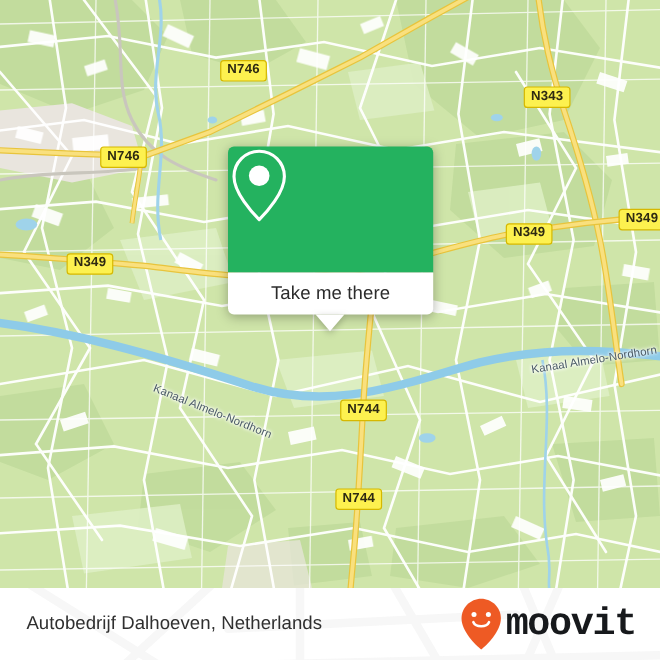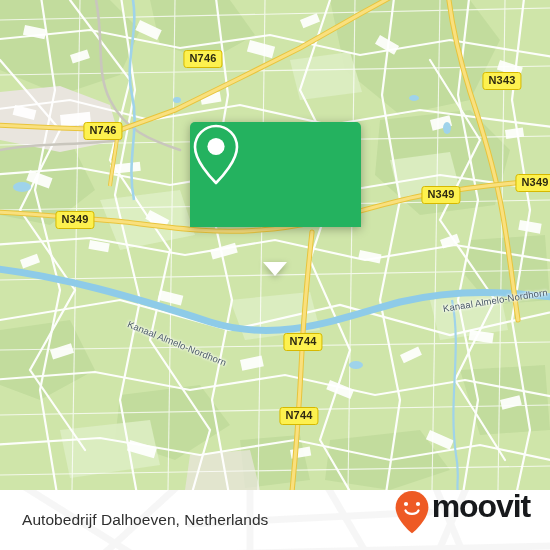--- a/index.html
+++ b/index.html
@@ -89,21 +89,21 @@
   }
   #bottom-watermark{position:absolute;left:0;top:-26px;opacity:.55;}
   #place-title{
     position:absolute;left:22px;top:0;height:60px;
     display:flex;align-items:center;
     font-size:15.5px;color:#2f2f2f;letter-spacing:.05px;
     white-space:nowrap;
   }
   #moovit-logo{
     position:absolute;right:20px;top:0;height:60px;
-    display:flex;gap:2px;
+    display:flex;align-items:center;gap:2px;font-family:Liberation Mono, monospace;
   }
   #moovit-logo .wordmark{
     font-size:32px;font-weight:bold;color:#17191c;
     letter-spacing:-1.1px;line-height:32px;
   }
 </style>
 </head>
 <body>
 
 <div id="app">
@@ -251,36 +251,39 @@
 
       <path d="M312 232 C308 270, 304 310, 302 350 C300 390, 298 430, 294 470 L292 492" stroke="#e8c43c" stroke-width="5.2" fill="none" stroke-linecap="round"></path>
       <path d="M312 232 C308 270, 304 310, 302 350 C300 390, 298 430, 294 470 L292 492" stroke="#f9e07e" stroke-width="3.2" fill="none" stroke-linecap="round"></path>
 
       <path d="M118 130 C116 150, 112 168, 110 186" stroke="#e8c43c" stroke-width="4" fill="none"></path>
       <path d="M118 130 C116 150, 112 168, 110 186" stroke="#f9e07e" stroke-width="2.4" fill="none"></path>
     </svg>
 
     <div class="shield" style="left:203px;top:59px;">N746</div>
     <div class="shield" style="left:103px;top:131px;">N746</div>
-    <div class="shield" style="left:502px;top:81px;">N343</div>
+    <div class="shield" style="left:456px;top:81px;">N343</div>
     <div class="shield" style="left:75px;top:220px;">N349</div>
     <div class="shield" style="left:441px;top:195px;">N349</div>
     <div class="shield" style="left:535px;top:183px;">N349</div>
     <div class="shield" style="left:303px;top:342px;">N744</div>
     <div class="shield" style="left:299px;top:416px;">N744</div>
 
     <div class="waterlabel" style="left:128px;top:318px;transform:rotate(22deg);">Kanaal Almelo-Nordhorn</div>
     <div class="waterlabel" style="left:443px;top:303px;transform:rotate(-9deg);">Kanaal Almelo-Nordhorn</div>
 
     <div id="marker-card">
       <div class="head">
         <svg width="52" height="64" viewBox="0 0 52 64">
           <path d="M26 4 C14.4 4 5 13.4 5 25 C5 38.5 20 55 26 61 C32 55 47 38.5 47 25 C47 13.4 37.6 4 26 4 Z" fill="none" stroke="#ffffff" stroke-width="2.6" stroke-linejoin="round"></path>
           <circle cx="26" cy="24.5" r="8.6" fill="#ffffff"></circle>
         </svg>
+      </div>
+      <div class="foot">
+        <span>Take me there</span>
       </div>
     </div>
     <div id="marker-tail" style="left:275px;"></div>
 
   </div>
 
   <div id="bottom-bar">
 
     <svg id="bottom-watermark" width="550" height="110" viewBox="0 0 550 110">
       <g stroke="#f0f0f0" stroke-width="7" fill="none" stroke-linecap="round">

